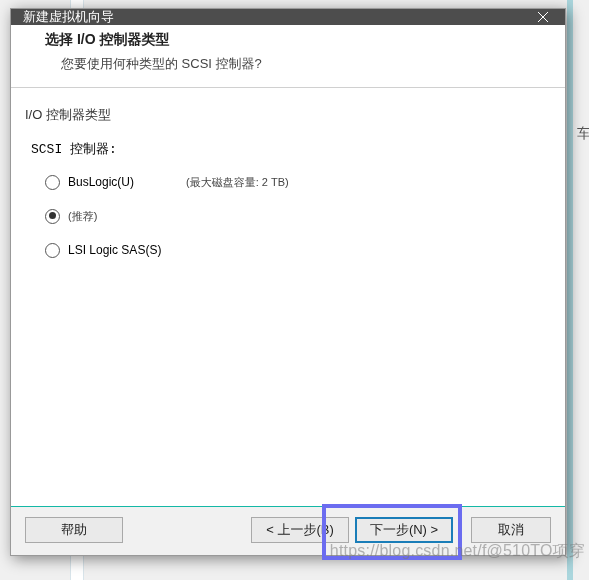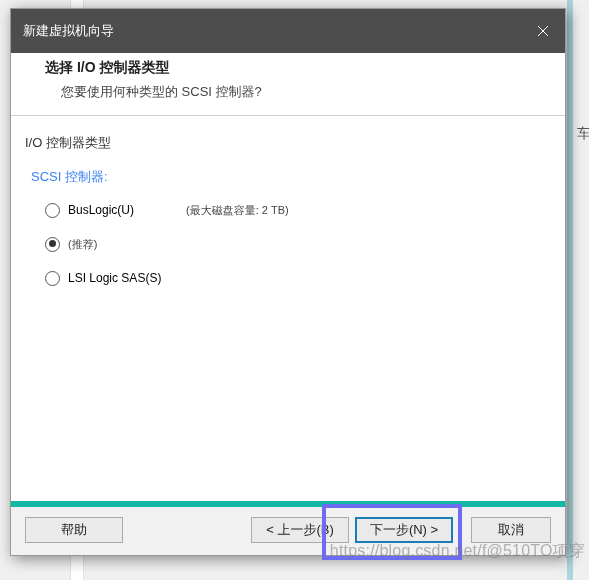--- a/index.html
+++ b/index.html
@@ -48,21 +48,21 @@
     box-shadow: 3px 3px 14px rgba(0,0,0,0.45);
     display: flex;
     flex-direction: column;
   }
   .titlebar {
     display: flex;
     align-items: center;
     justify-content: space-between;
     background: #4d4d4d;
     color: #fff;
-    height: 44px;
+    height: 16px;
     padding: 0 0 0 12px;
     font-size: 13px;
   }
   .close-btn {
     width: 44px;
     height: 32px;
     display: flex;
     align-items: center;
     justify-content: center;
     cursor: pointer;
@@ -93,23 +93,24 @@
     padding: 18px 22px 10px 14px;
     background: #fff;
   }
   .section-label {
     font-size: 13px;
     color: #333;
     margin-bottom: 16px;
   }
   .sub-label {
     font-size: 13px;
-    color: #3b82f6;
+    color: #000000;
     margin-left: 6px;
     margin-bottom: 14px;
+    font-family: Liberation Mono, monospace;
   }
   .radio-row {
     display: flex;
     align-items: center;
     margin-left: 20px;
     margin-bottom: 14px;
     height: 20px;
   }
   .radio {
     width: 15px;
@@ -140,21 +141,21 @@
   }
   .radio-note {
     font-size: 11px;
     color: #444;
   }
   .footer {
     display: flex;
     align-items: center;
     padding: 10px 14px 12px 14px;
     background: #f1f1f1;
-    border-top: 6px solid #14b8a6;
+    border-top: 1px solid #14b8a6;
   }
   .btn {
     height: 26px;
     min-width: 98px;
     padding: 0 12px;
     background: #eaeaea;
     border: 1px solid #a9a9a9;
     font-size: 13px;
     color: #222;
     display: flex;

